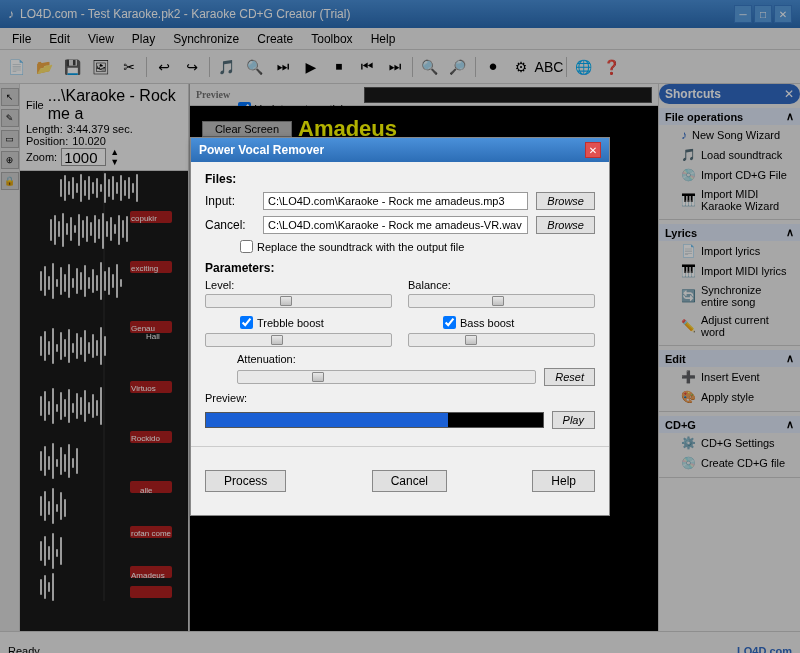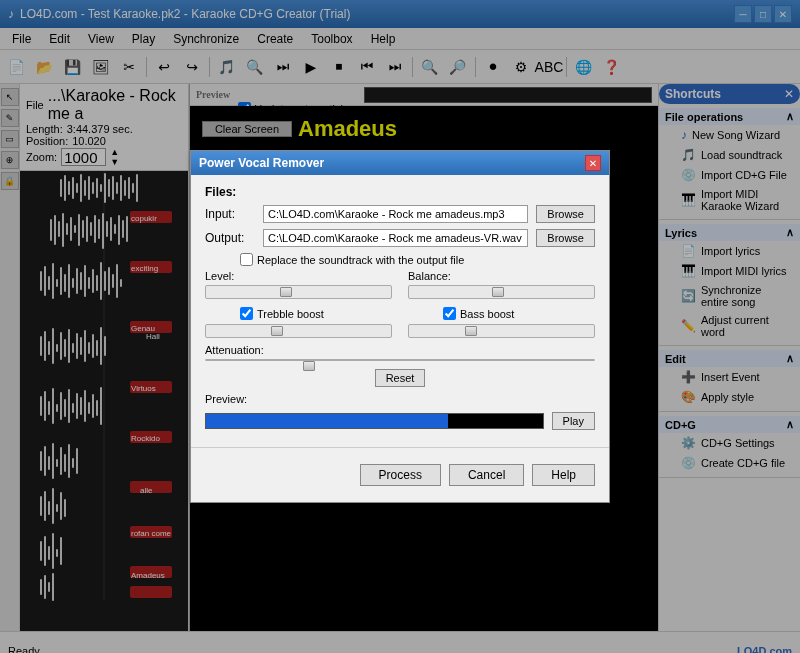--- a/index.html
+++ b/index.html
@@ -260,20 +260,21 @@
       padding: 2px 4px;
       font-size: 11px;
       background: white;
     }
     .modal-browse {
       padding: 2px 10px;
       background: #e0e0e0;
       border: 1px solid #888;
       cursor: pointer;
       font-size: 11px;
+      font-style: italic;
     }
     .modal-params { display: flex; gap: 16px; margin: 4px 0; }
     .param-col { flex: 1; }
     .param-label { font-size: 11px; margin-bottom: 3px; }
     .slider-track {
       width: 100%;
       height: 14px;
       background: #e8e8e8;
       border: 1px solid #aaa;
       border-radius: 2px;
@@ -283,23 +284,23 @@
       position: absolute;
       top: 1px;
       width: 12px; height: 10px;
       background: linear-gradient(to bottom, #e8e8e8, #c0c0c0);
       border: 1px solid #888;
       border-radius: 1px;
     }
     .checkbox-row { display: flex; align-items: center; gap: 4px; font-size: 11px; margin: 4px 0; padding-left: 35px; }
     .modal-footer {
       display: flex;
-      justify-content: flex-end;
-      gap: 8px;
-      padding: 16px 14px;
+      justify-content: space-between;
+      gap: 15px;
+      padding: 23px 14px;
       border-top: 1px solid #ccc;
     }
     .modal-btn {
       padding: 3px 18px;
       background: #e0e0e0;
       border: 1px solid #888;
       cursor: pointer;
       font-size: 12px;
     }
 
@@ -714,30 +715,31 @@
     <div class="modal-body">
       <div style="font-weight:bold; margin-bottom:6px;">Files:</div>
 
       <div class="modal-row">
         <span class="modal-label">Input:</span>
         <input class="modal-input" type="text" value="C:\LO4D.com\Karaoke - Rock me amadeus.mp3" style="">
         <button class="modal-browse">Browse</button>
       </div>
 
       <div class="modal-row">
-        <span class="modal-label">Output:</span>
+        <span class="modal-label">Cancel:</span>
         <input class="modal-input" type="text" value="C:\LO4D.com\Karaoke - Rock me amadeus-VR.wav" style="">
         <button class="modal-browse">Browse</button>
       </div>
 
       <div class="checkbox-row">
         <input type="checkbox" style="">
         <span>Replace the soundtrack with the output file</span>
       </div>
 
+      <div style="font-weight:bold; margin: 8px 0 4px;">Parameters:</div>
 
       <div class="modal-params">
         <div class="param-col">
           <div class="param-label">Level:</div>
           <div class="slider-track">
             <div class="slider-thumb" style="left:40%;"></div>
           </div>
         </div>
         <div class="param-col">
           <div class="param-label">Balance:</div>
@@ -761,23 +763,23 @@
           <div class="checkbox-row">
             <input type="checkbox" checked="" style="">
             <span>Bass boost</span>
           </div>
           <div class="slider-track">
             <div class="slider-thumb" style="left:30%;"></div>
           </div>
         </div>
       </div>
 
-      <div style="margin-top:6px;">
+      <div style="margin-top:6px;margin-left:32px;">
         <div class="param-label">Attenuation:</div>
-        <div style="display:flex; align-items:center; gap:8px;flex-direction:column;">
+        <div style="display:flex; align-items:center; gap:8px;">
           <div class="slider-track" style="flex:1;">
             <div class="slider-thumb" style="left:25%;"></div>
           </div>
           <button class="modal-browse">Reset</button>
         </div>
       </div>
 
       <div style="margin-top:6px;">
         <div class="param-label">Preview:</div>
         <div class="preview-row">

